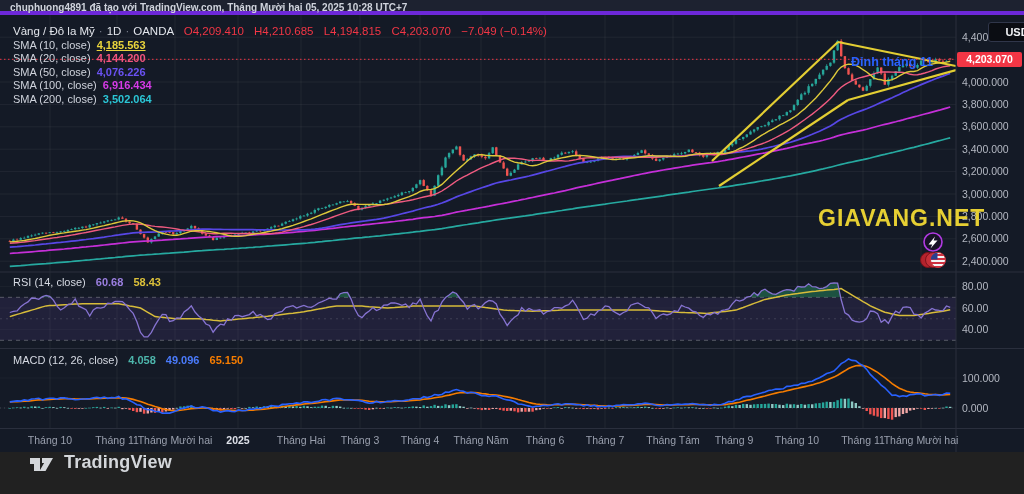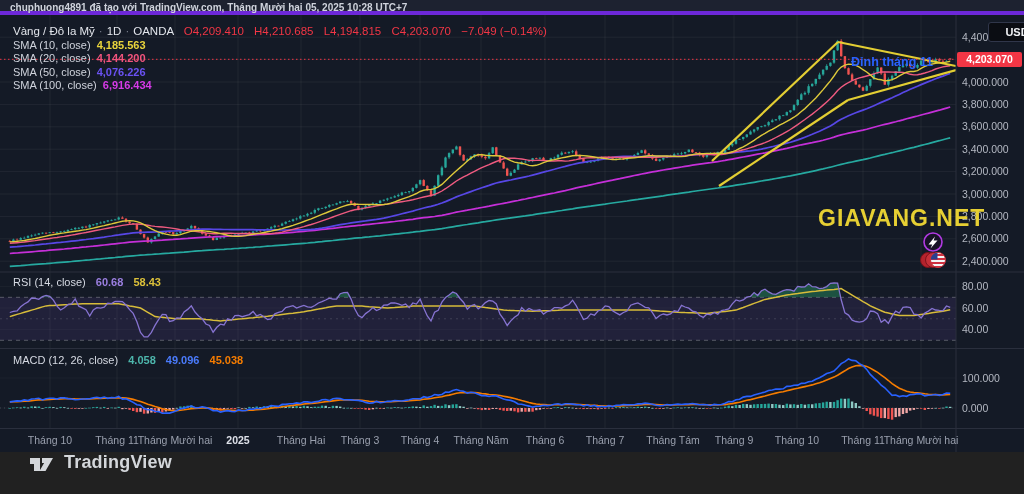--- a/index.html
+++ b/index.html
@@ -951,37 +951,38 @@
 
   <div class="legend">
     <div class="sym">
       <span>Vàng / Đô la Mỹ</span><span class="sep">·</span><span>1D</span><span class="sep">·</span><span>OANDA</span>
       <span class="red"><span class="pfx">O</span><span>4,209.410</span></span>
       <span class="red"><span class="pfx">H</span><span>4,210.685</span></span>
       <span class="red"><span class="pfx">L</span><span>4,194.815</span></span>
       <span class="red"><span class="pfx">C</span><span>4,203.070</span></span>
       <span class="red">−7.049 (−0.14%)</span>
     </div>
-    <div class="lrow"><span class="dim">SMA (10, close)</span><span class="val" style="color: rgb(233, 212, 60);">4,185.563</span></div>
+    <div class="lrow"><span class="dim">SMA (10, close)</span><span class="val" style="color: rgb(233, 212, 60); text-decoration: underline;">4,185.563</span></div>
     <div class="lrow"><span class="dim">SMA (20, close)</span><span class="val" style="color: rgb(242, 84, 125);">4,144.200</span></div>
     <div class="lrow"><span class="dim">SMA (50, close)</span><span class="val" style="color: rgb(106, 82, 242);">4,076.226</span></div>
     <div class="lrow"><span class="dim">SMA (100, close)</span><span class="val" style="color: rgb(215, 58, 232);">6,916.434</span></div>
+    <div class="lrow"><span class="dim">SMA (200, close)</span><span class="val" style="color: rgb(43, 198, 214);">3,502.064</span></div>
   </div>
 
   <div class="pane-legend" style="top:276px;">
     <span class="dim">RSI (14, close)</span>
     <span class="val" style="color: rgb(155, 127, 224);">60.68</span>
     <span class="val" style="color: rgb(220, 193, 58);">58.43</span>
   </div>
 
   <div class="pane-legend" style="top:354px;">
     <span class="dim">MACD (12, 26, close)</span>
     <span class="val" style="color: rgb(77, 182, 172);">4.058</span>
     <span class="val" style="color: rgb(74, 123, 252);">49.096</span>
-    <span class="val" style="color: rgb(245, 124, 0);">45.038</span>
+    <span class="val" style="color: rgb(245, 124, 0);">65.150</span>
   </div>
 
   <div class="watermark" style="color: rgb(230, 207, 51);">GIAVANG.NET</div>
   <div class="annotation" style="color: rgb(41, 98, 255);">Đỉnh tháng 11</div>
 
   <button class="usd-btn">USD</button>
   <div class="price-badge" style="background: rgb(242, 54, 69);">4,203.070</div>
 
   <div class="footer">
     <svg width="27" height="26" viewBox="0 0 27 26">

